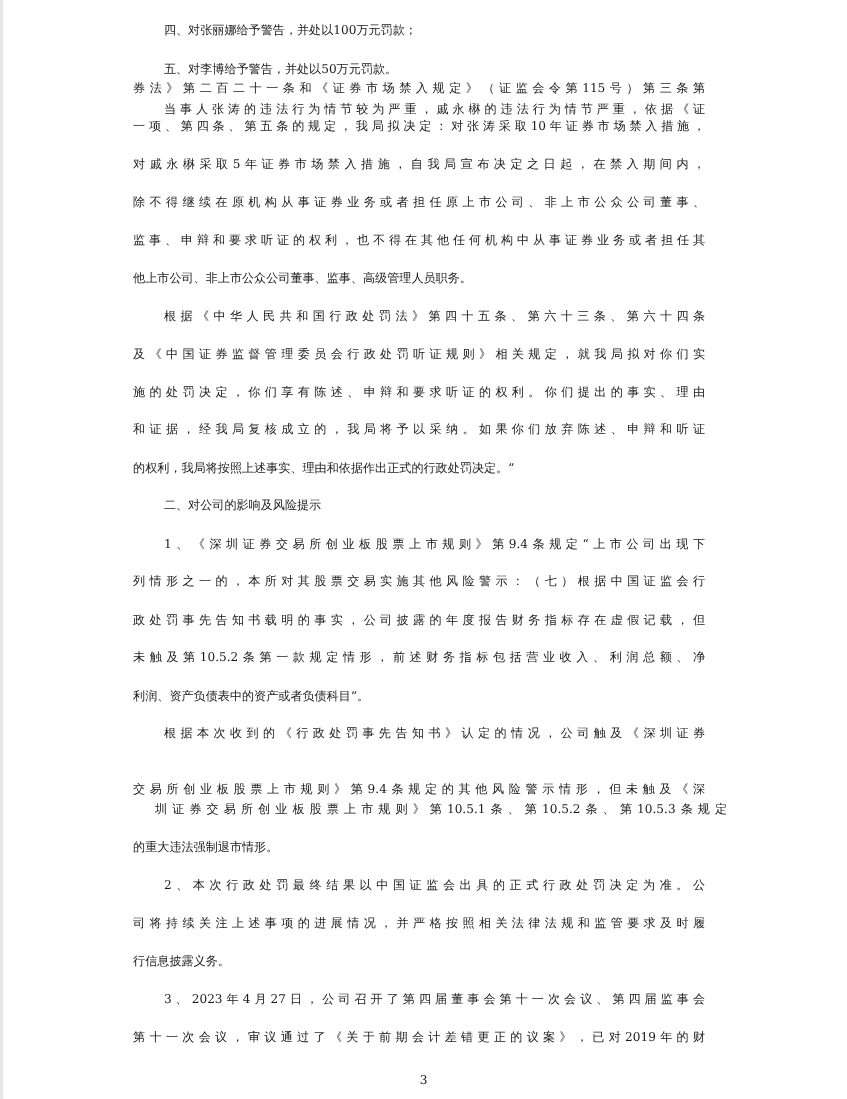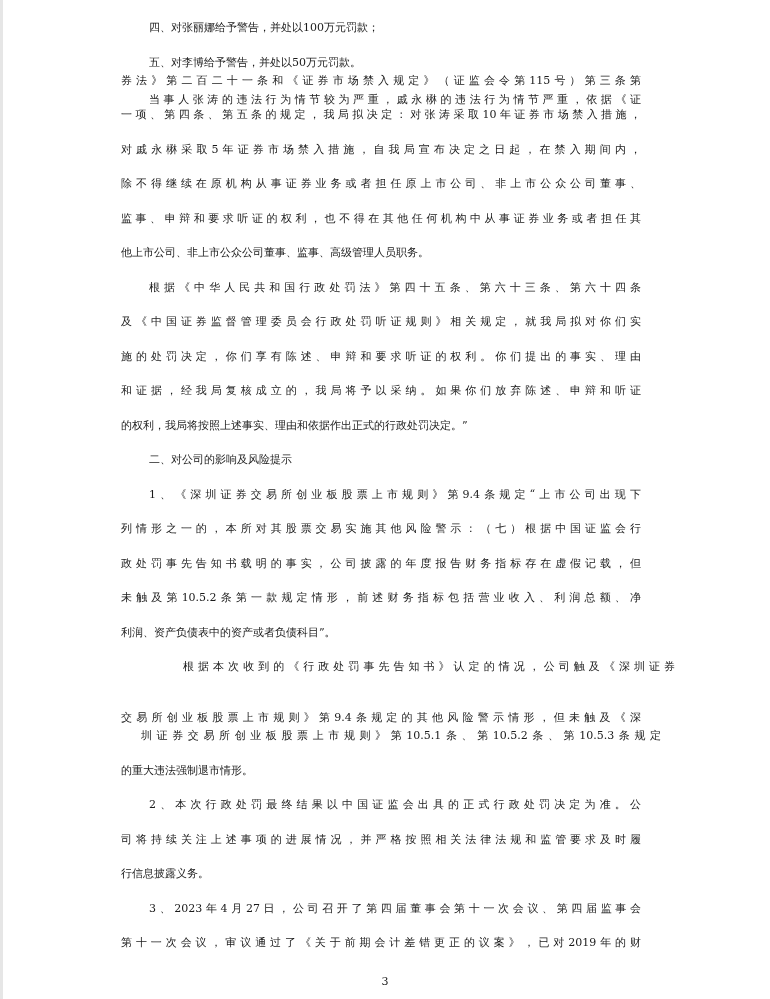--- a/index.html
+++ b/index.html
@@ -83,21 +83,21 @@
     <div class="line justify" style="top: 312px;">及《中国证券监督管理委员会行政处罚听证规则》相关规定，就我局拟对你们实</div>
     <div class="line justify" style="top: 347px;">施的处罚决定，你们享有陈述、申辩和要求听证的权利。你们提出的事实、理由</div>
     <div class="line justify" style="top: 381px;">和证据，经我局复核成立的，我局将予以采纳。如果你们放弃陈述、申辩和听证</div>
     <div class="line" style="top: 416px;">的权利，我局将按照上述事实、理由和依据作出正式的行政处罚决定。”</div>
     <div class="line indent bold" style="top: 450px;">二、对公司的影响及风险提示</div>
     <div class="line indent justify" style="top: 485px;">1、《深圳证券交易所创业板股票上市规则》第9.4条规定“上市公司出现下</div>
     <div class="line justify" style="top: 519px;">列情形之一的，本所对其股票交易实施其他风险警示：（七）根据中国证监会行</div>
     <div class="line justify" style="top: 554px;">政处罚事先告知书载明的事实，公司披露的年度报告财务指标存在虚假记载，但</div>
     <div class="line justify" style="top: 588px;">未触及第10.5.2条第一款规定情形，前述财务指标包括营业收入、利润总额、净</div>
     <div class="line" style="top: 623px;">利润、资产负债表中的资产或者负债科目”。</div>
-    <div class="line indent justify" style="top: 657px; margin-left: 34px;">根据本次收到的《行政处罚事先告知书》认定的情况，公司触及《深圳证券</div>
+    <div class="line indent justify" style="top: 657px;">根据本次收到的《行政处罚事先告知书》认定的情况，公司触及《深圳证券</div>
     <div class="line justify" style="top: 708px;">交易所创业板股票上市规则》第9.4条规定的其他风险警示情形，但未触及《深</div>
     <div class="line justify" style="top: 726px; margin-left: 20px;">圳证券交易所创业板股票上市规则》第10.5.1条、第10.5.2条、第10.5.3条规定</div>
     <div class="line" style="top: 761px;">的重大违法强制退市情形。</div>
     <div class="line indent justify" style="top: 795px;">2、本次行政处罚最终结果以中国证监会出具的正式行政处罚决定为准。公</div>
     <div class="line justify" style="top: 830px;">司将持续关注上述事项的进展情况，并严格按照相关法律法规和监管要求及时履</div>
     <div class="line" style="top: 864px; text-align: right;">行信息披露义务。</div>
     <div class="line indent justify" style="top: 899px;">3、2023年4月27日，公司召开了第四届董事会第十一次会议、第四届监事会</div>
     <div class="line justify" style="top: 933px;">第十一次会议，审议通过了《关于前期会计差错更正的议案》，已对2019年的财</div>
   </div>
 

